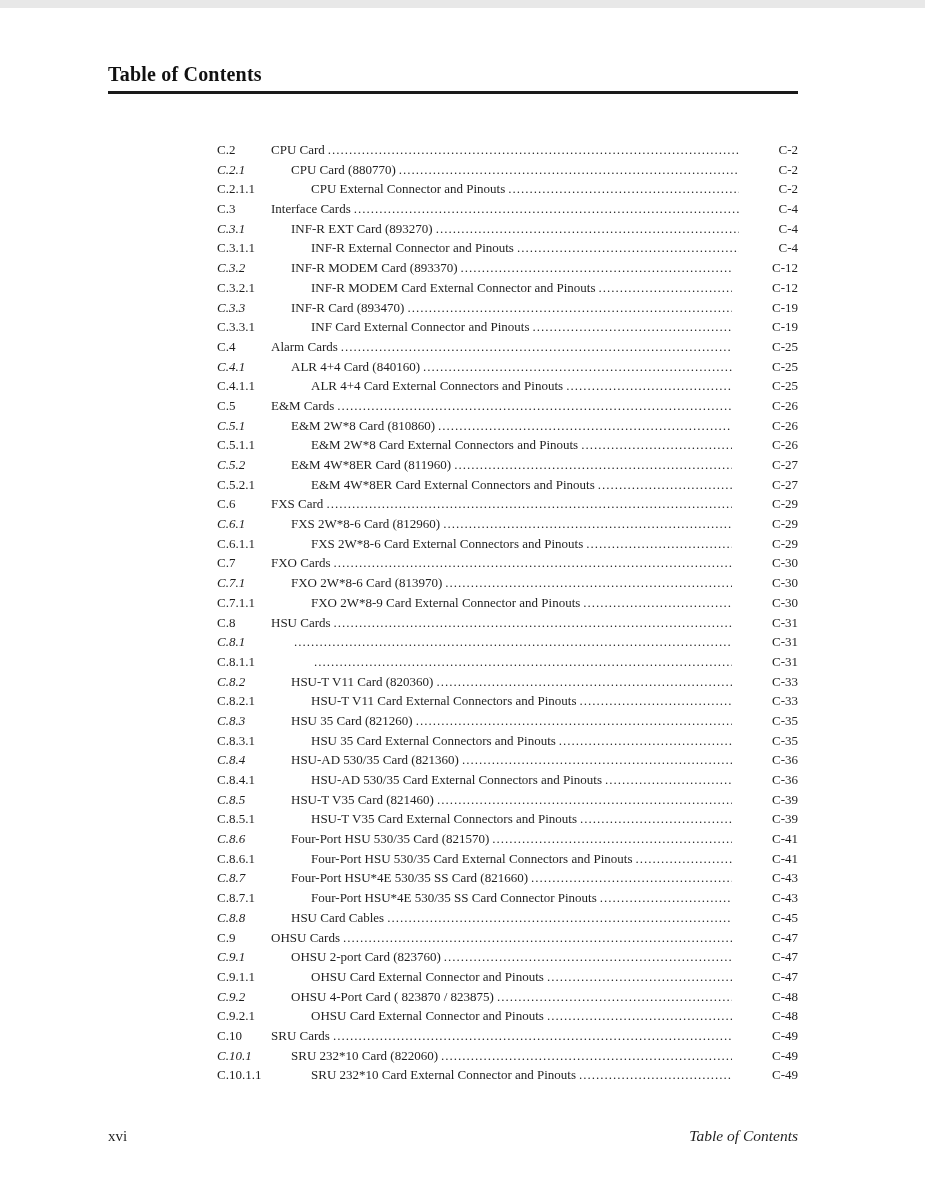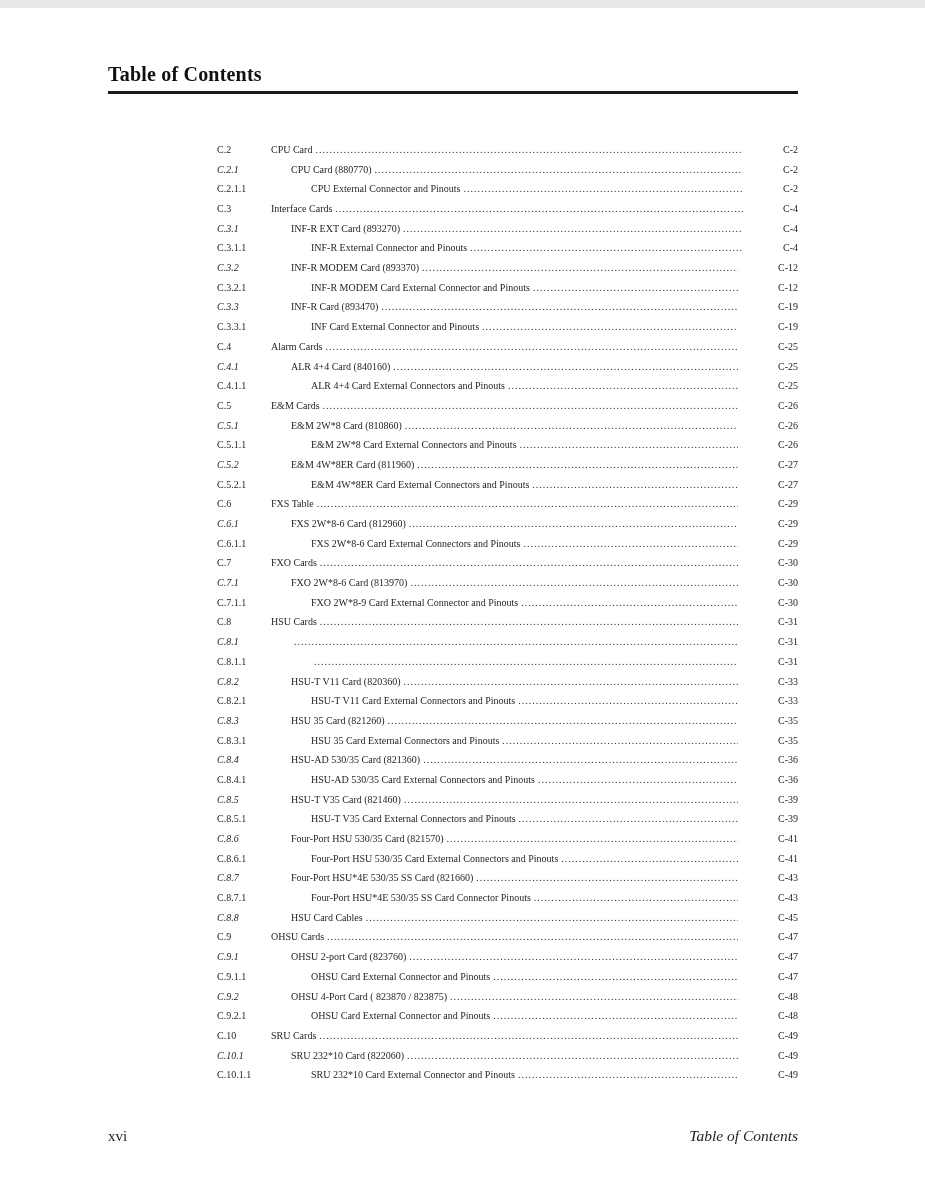--- a/index.html
+++ b/index.html
@@ -33,24 +33,24 @@
     background: #1a1a1a;
   }
   .toc {
     position: absolute;
     left: 217px;
     top: 132px;
     width: 581px;
   }
   .toc-row {
     display: flex;
-    align-items: flex-end;
+    align-items: flex-start;
     height: 19.7px;
     line-height: 19.7px;
-    font-size: 10px;
+    font-size: 13px;
     white-space: nowrap;
   }
   .toc-row .num { flex: 0 0 auto; }
   .toc-row.lvl1 .num { width: 54px; }
   .toc-row.lvl2 .num { width: 74px; font-style: italic; }
   .toc-row.lvl3 .num { width: 94px; }
   .toc-row .title { flex: 0 1 auto; }
   .toc-row .dots {
     flex: 1 1 0;
     overflow: hidden;
@@ -192,21 +192,21 @@
     <span class="pgnum">C-27</span>
   </div>
       <div class="toc-row lvl3">
     <span class="num">C.5.2.1</span>
     <span class="title">E&amp;M 4W*8ER Card External Connectors and Pinouts</span>
     <span class="dots"></span>
     <span class="pgnum">C-27</span>
   </div>
       <div class="toc-row lvl1">
     <span class="num">C.6</span>
-    <span class="title">FXS Table</span>
+    <span class="title">FXS Card</span>
     <span class="dots"></span>
     <span class="pgnum">C-29</span>
   </div>
       <div class="toc-row lvl2">
     <span class="num">C.6.1</span>
     <span class="title">FXS 2W*8-6 Card (812960)</span>
     <span class="dots"></span>
     <span class="pgnum">C-29</span>
   </div>
       <div class="toc-row lvl3">

